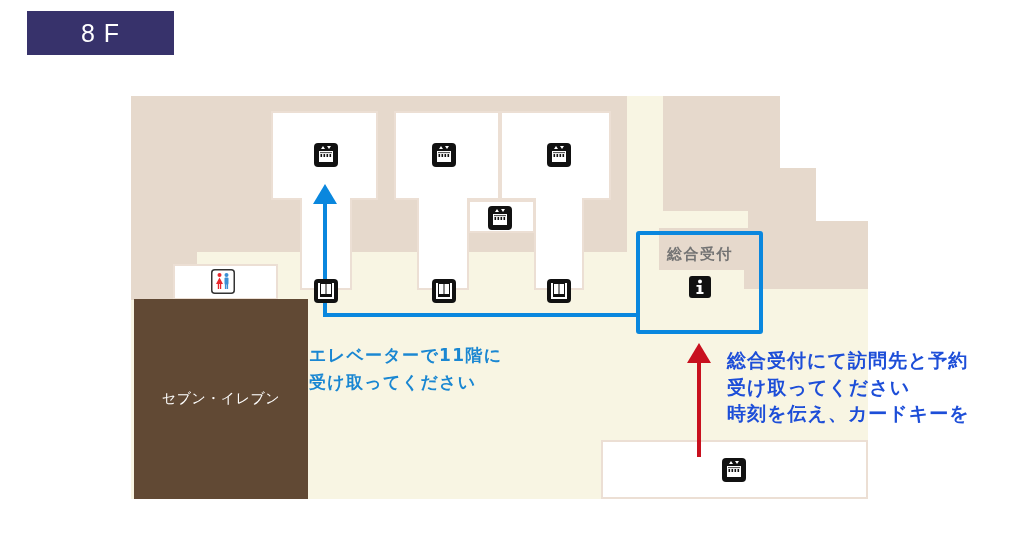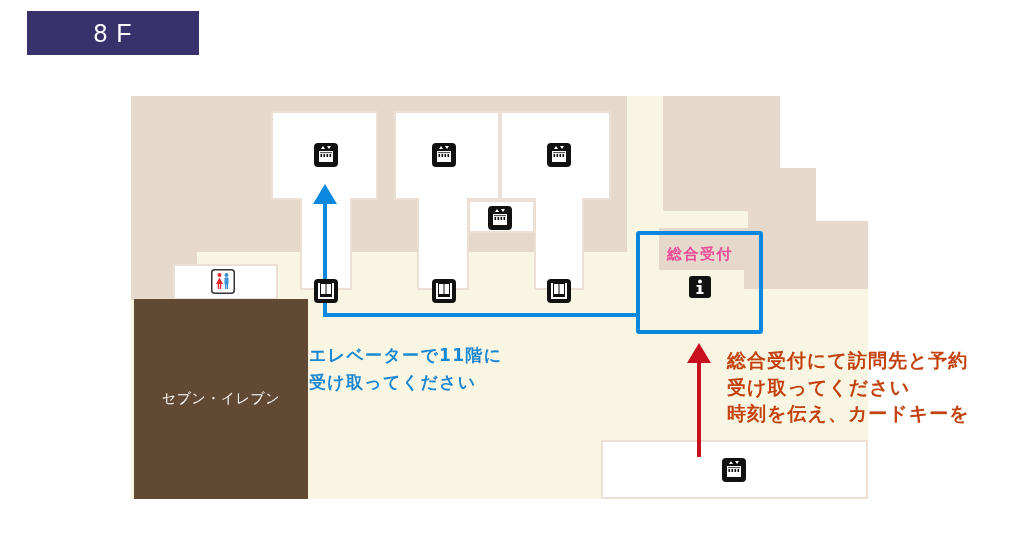--- a/index.html
+++ b/index.html
@@ -3,21 +3,21 @@
 <meta charset="utf-8">
 <style>
   html, body { margin:0; padding:0; }
   body {
     width:1020px; height:547px; position:relative; overflow:hidden;
     background:#ffffff;
     font-family:"DejaVu Sans", "Liberation Sans", sans-serif;
   }
   .abs { position:absolute; }
   .floor-badge {
-    left:27px; top:11px; width:172px; height:44px;
+    left:27px; top:11px; width:147px; height:44px;
     background:#37326b; color:#fff;
     font-family:"Liberation Sans", sans-serif;
     font-size:25px; line-height:44px; text-align:center; letter-spacing:1px;
   }
   .floor { background:#f8f5e3; }
   .wall { background:#e6d9cc; }
   .blank { background:#ffffff; }
   .room-border { background:#ecdfd4; }
   .room { background:#ffffff; }
   .store {
@@ -25,26 +25,26 @@
     display:flex; align-items:center; justify-content:center;
     letter-spacing:0.5px; white-space:nowrap;
   }
   .icon svg { display:block; }
   .route-blue { background:#0a87de; }
   .route-red { background:#c8101e; }
   .reception-box {
     border:4px solid #0a87de; border-radius:3px; box-sizing:border-box;
   }
   .reception-label {
-    color:#ec4899; font-size:15px; font-weight:bold; letter-spacing:1.5px; white-space:nowrap;
+    color:#737373; font-size:15px; font-weight:bold; letter-spacing:1.5px; white-space:nowrap;
   }
   .instr { font-weight:bold; white-space:nowrap; }
   .instr div { height:26.5px; line-height:26.5px; }
   .instr-blue { color:#1a87d2; font-size:17px; letter-spacing:1.3px; }
-  .instr-red { color:#c2410c; font-size:19px; letter-spacing:1px; }
+  .instr-red { color:#1d4ed8; font-size:19px; letter-spacing:1px; }
 </style>
 </head>
 <body>
 
 <svg width="0" height="0" style="position:absolute">
   <defs>
     <g id="ico-elevator">
       <rect x="0" y="0" width="24" height="24" rx="4" fill="#111"></rect>
       <polygon points="9,3 11,6 7,6" fill="#fff"></polygon>
       <polygon points="13,3 17,3 15,6" fill="#fff"></polygon>

